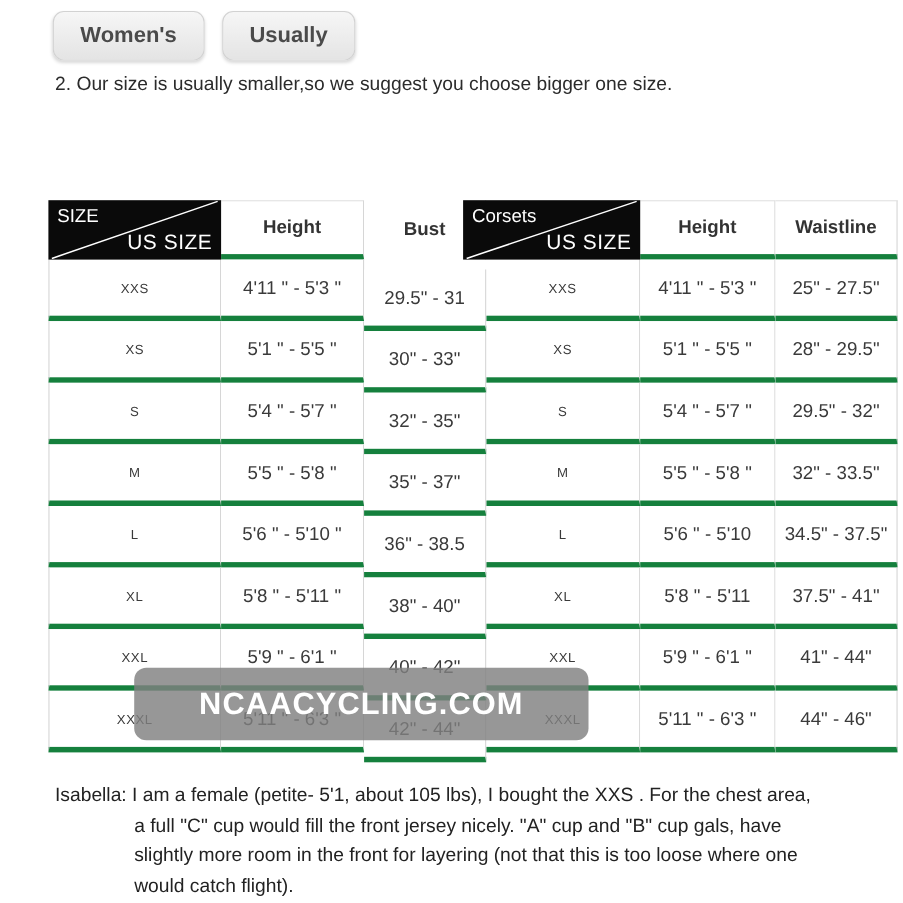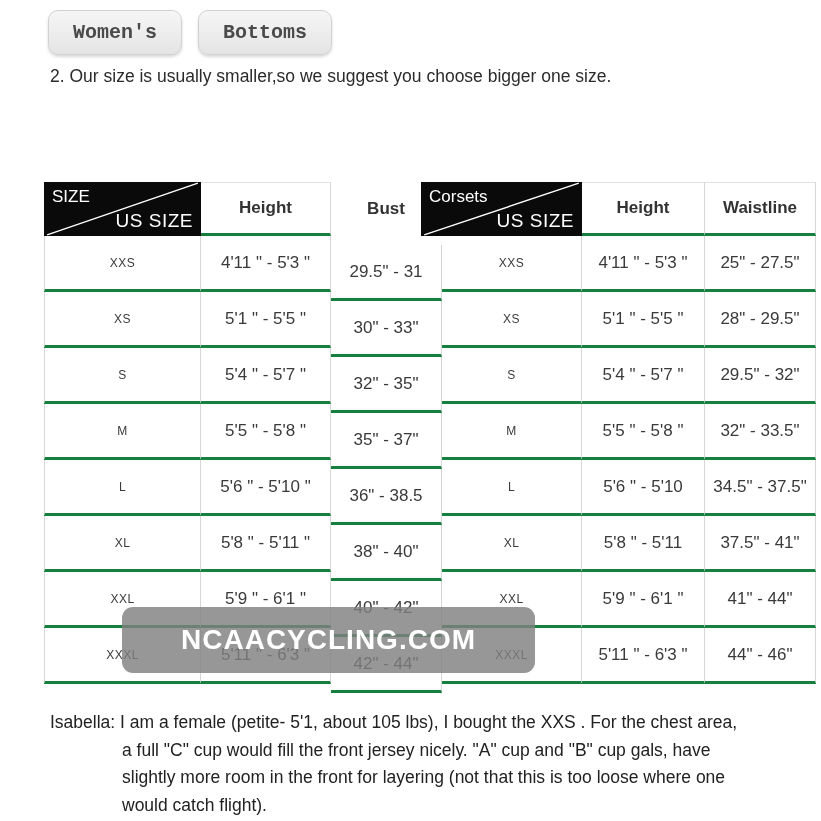--- a/index.html
+++ b/index.html
@@ -9,36 +9,35 @@
 
   
   .btn-row { position:absolute; top:10px; left:48px; display:flex; gap:16px; }
   .pill-btn {
     display:inline-block; padding:10px 24px;
     background:linear-gradient(#f6f6f6, #e4e4e4);
     border:1px solid #d2d2d2; border-radius:10px;
     box-shadow:0 2px 3px rgba(0,0,0,0.15);
     font-size:20px; font-weight:bold; color:#4a4a4a;
     cursor:pointer;
-    font-family:Liberation Mono, monospace;
   }
 
   
   .notes { position:absolute; top:64px; left:50px; width:710px;
            font-size:17.5px; line-height:25.5px; color:#2b2b2b; }
   .note { white-space:pre-line; padding-left:21px; text-indent:-21px; }
 
   
   .chart { position:absolute; top:182px; left:44px;
            display:grid;
            grid-template-columns:157px 130px 111px 140px 123px 111px;
            grid-template-rows:54px repeat(8, 56px);
            font-size:17px; color:#3a3a3a; }
   .cell { display:flex; align-items:center; justify-content:center;
-          border-right:1px solid #d6d6d6; border-bottom:3px solid #15803d;
+          border-right:1px solid #d6d6d6; border-bottom:5px solid #15803d;
           background:#fff; }
   .col1 { border-left:1px solid #d6d6d6; }
   .hdr  { font-weight:bold; font-size:17px; color:#333; border-top:1px solid #e2e2e2; }
   .size-cell { font-size:12px; letter-spacing:0.5px; }
 
   
   .bust { transform:translateY(9px); }
   .bust-hdr { border-top:none; border-bottom:none; }
 
   
@@ -60,21 +59,21 @@
             font-size:17.5px; line-height:27.5px; color:#222;
             white-space:pre-line; padding-left:72px; text-indent:-72px; }
 </style>
 </head>
 <body>
 
 <div id="page">
 
   <div class="btn-row">
     <button class="pill-btn">Women's</button>
-    <button class="pill-btn">Bottoms</button>
+    <button class="pill-btn">Usually</button>
   </div>
 
   <div class="notes">
     <div class="note">2. Our size is usually smaller,so we suggest you choose bigger one size.</div>
   </div>
 
   <div class="chart">
 
     <div class="cell col1 corner">
       <svg viewBox="0 0 100 100" preserveAspectRatio="none">

